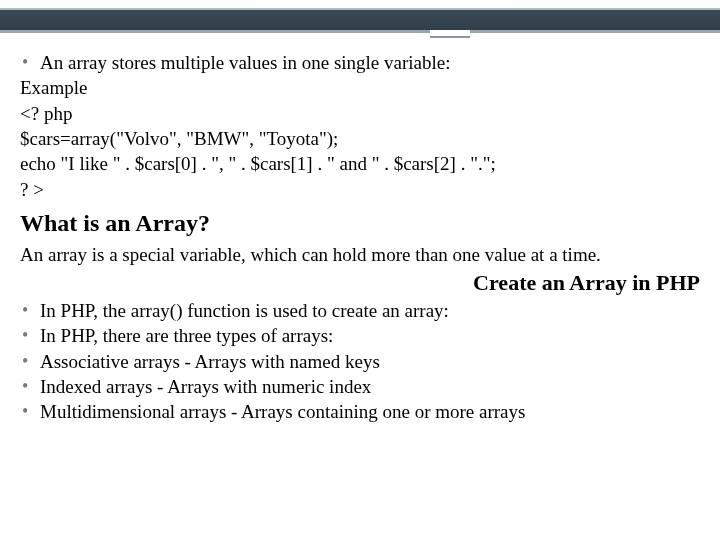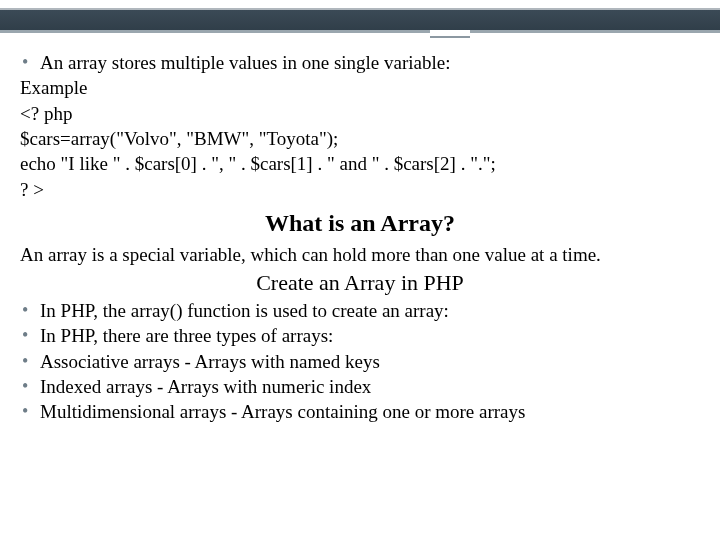--- a/index.html
+++ b/index.html
@@ -49,29 +49,29 @@
     position: relative;
     padding-top: 50px;
   }
   h1.title {
     text-align: center;
     font-size: 26px;
     font-weight: bold;
     margin: 0 0 12px 0;
   }
   h2.sub {
-    text-align: center;
+    text-align: left;
     font-size: 24px;
     font-weight: bold;
     margin: 6px 0 4px 0;
   }
   h3.subsub {
-    text-align: center;
+    text-align: right;
     font-size: 22px;
-    font-weight: normal;
+    font-weight: bold;
     margin: 2px 0 2px 0;
   }
   .body {
     font-size: 19px;
     line-height: 1.28;
   }
   ul.bul {
     list-style: none;
     margin: 0;
     padding: 0;

